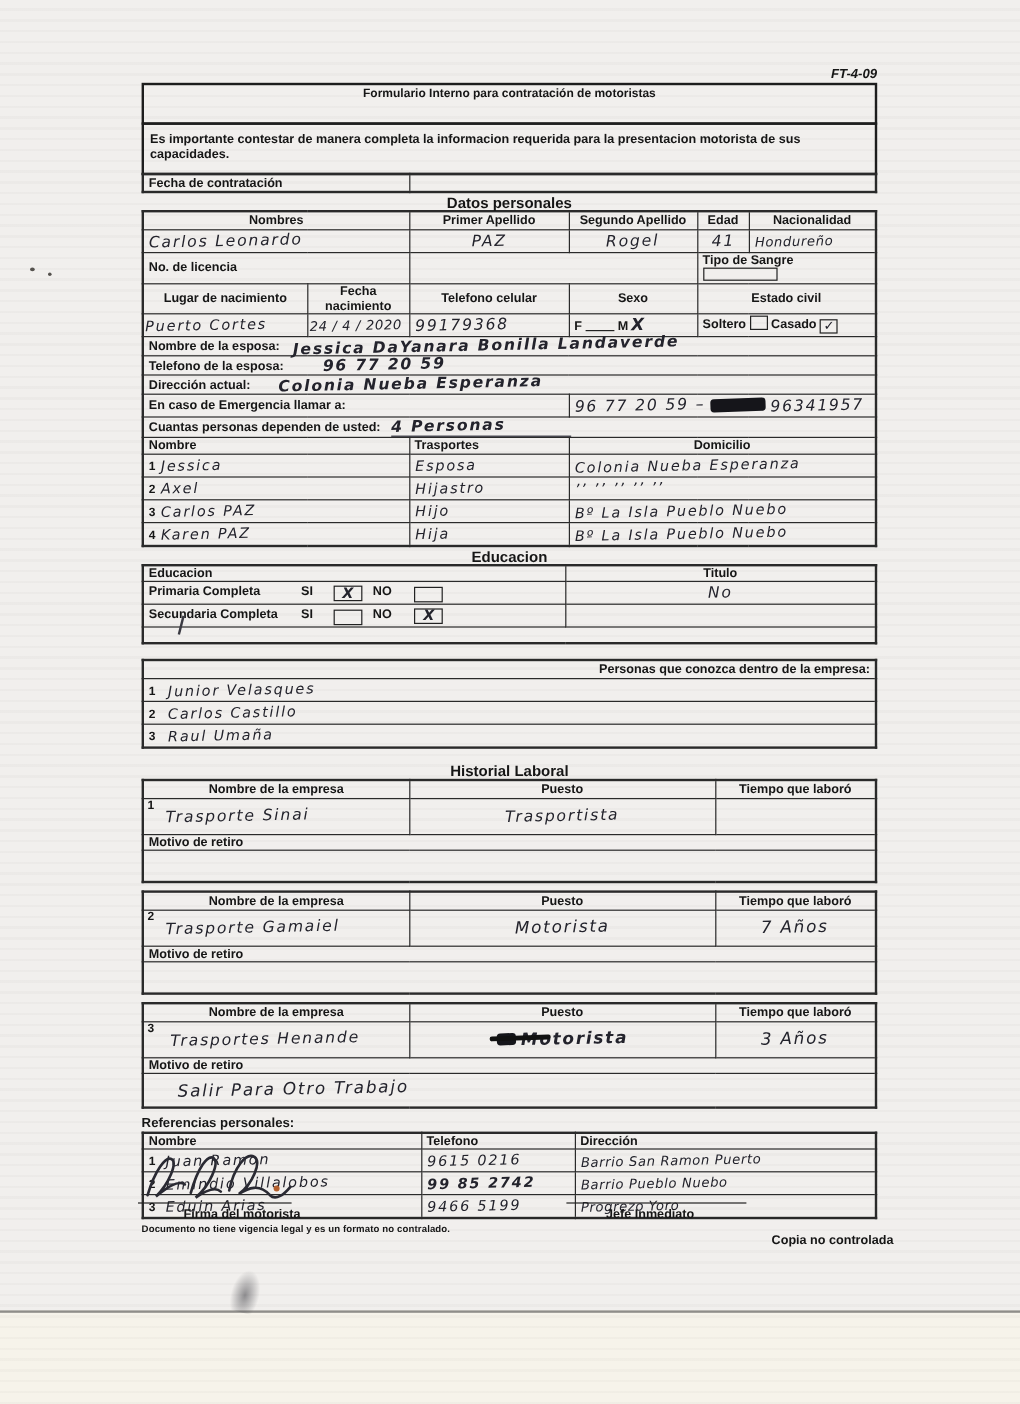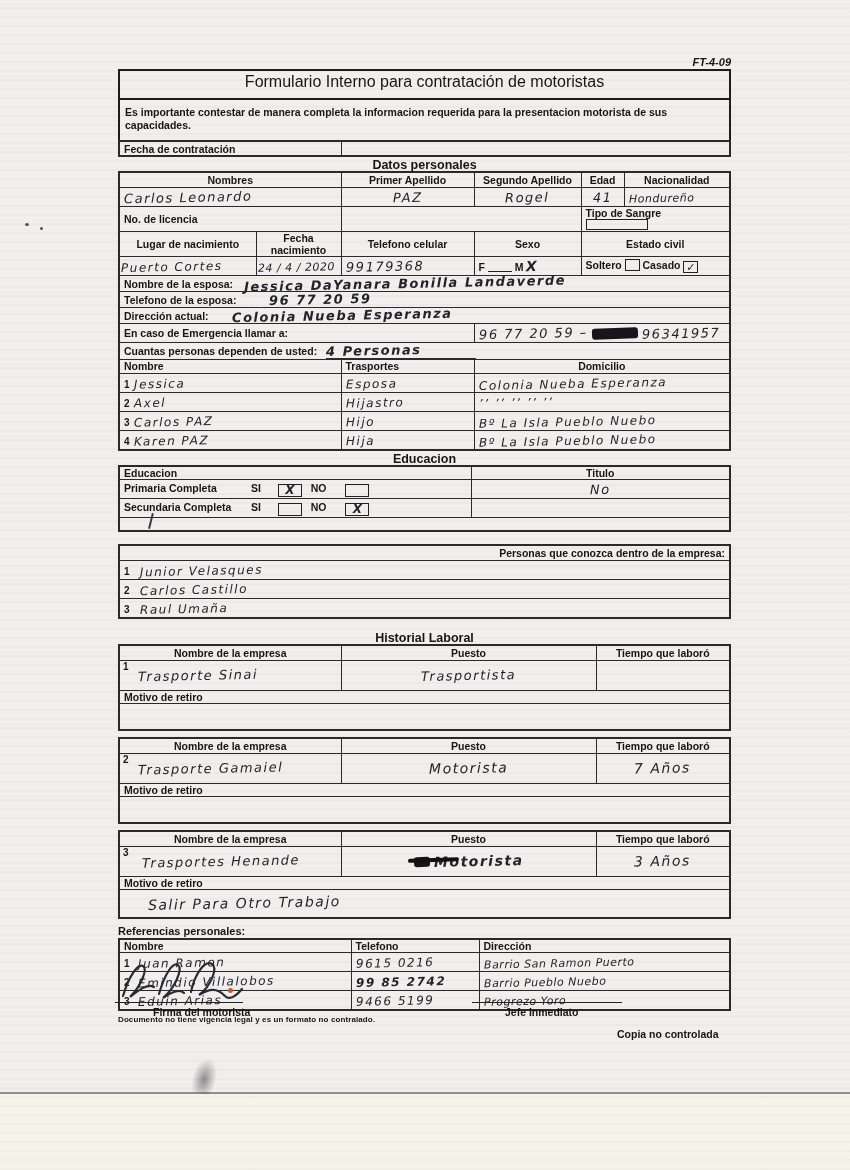--- a/index.html
+++ b/index.html
@@ -14,21 +14,21 @@
 
   .form { position:absolute; left:118px; top:56px; width:613px; color:#161616; }
 
   .printed { font-family:"Liberation Sans", sans-serif; font-weight:bold; color:#161616; }
   .hw { font-family:"DejaVu Sans", sans-serif; font-style:italic; color:#23232c;
         letter-spacing:1.5px; display:inline-block; transform:rotate(-1.2deg); white-space:nowrap; }
 
   .form-code { text-align:right; font-weight:bold; font-size:11px; line-height:12px; margin-bottom:1px;font-style:italic; }
 
   .box { border:2px solid #1d1d1d; margin-top:-2px; background:transparent; }
-  .title-box { text-align:center; font-weight:normal; font-size:16px; padding:2px 0 7px; margin-top:0; }
+  .title-box { text-align:center; font-weight:bold; font-size:10px; padding:2px 0 18px; margin-top:0; }
   .intro-box { font-weight:bold; font-size:10.5px; line-height:13px; padding:6px 5px 8px; }
   .note-box  { font-weight:bold; font-size:10.5px; line-height:13px; padding:1px 4px; border-width:1.5px 2px 2px 2px; }
 
   table { width:100%; border-collapse:collapse; table-layout:fixed; margin-top:-2px; }
   table, td, th { border:1.5px solid #2a2a2a; }
   table { border-width:2px; }
   td, th { padding:0 4px; vertical-align:middle; overflow:visible; }
   th { font-size:10.5px; font-weight:bold; text-align:center; }
   .lbl { font-size:10.5px; font-weight:bold; text-align:left; }
 
@@ -59,21 +59,21 @@
                      transform:rotate(-2deg); border-radius:2px; }
 
   .disclaimer { font-size:8px; font-weight:bold; margin-top:4px; letter-spacing:0.1px; }
 
   
   .sig-svg { position:absolute; left:115px; top:956px; }
   .sig-line  { position:absolute; left:115px; top:1002px; width:128px; border-top:1.5px solid #222; }
   .sig-label { position:absolute; left:133px; top:1006px; font-size:10.5px; font-weight:bold;padding-left:20px; }
   .jefe-line { position:absolute; left:472px; top:1002px; width:150px; border-top:1.5px solid #222; }
   .jefe-label{ position:absolute; left:505px; top:1006px; font-size:10.5px; font-weight:bold; }
-  .copia-label{ position:absolute; left:617px; top:1028px; font-size:10.5px; font-weight:bold; }
+  .copia-label{ position:absolute; left:643px; top:1028px; font-size:10.5px; font-weight:bold; }
 
   .speck { position:absolute; border-radius:50%; }
   .smudge { position:absolute; left:193px; top:1058px; width:24px; height:36px;
             background:radial-gradient(ellipse at 50% 60%, rgba(60,60,66,0.55), rgba(60,60,66,0) 70%);
             transform:rotate(14deg); }
   .penmark { position:absolute; left:150px; top:513px; width:2px; height:16px; background:#3a3a42; transform:rotate(14deg); }
   .margin-dot1 { left:25px; top:223px; width:4px; height:3px; background:#55524e; }
   .margin-dot2 { left:40px; top:227px; width:3px; height:3px; background:#55524e; }
   .orange-dot { left:228px; top:988px; width:5px; height:5px; background:#b5612f; }
 </style>

